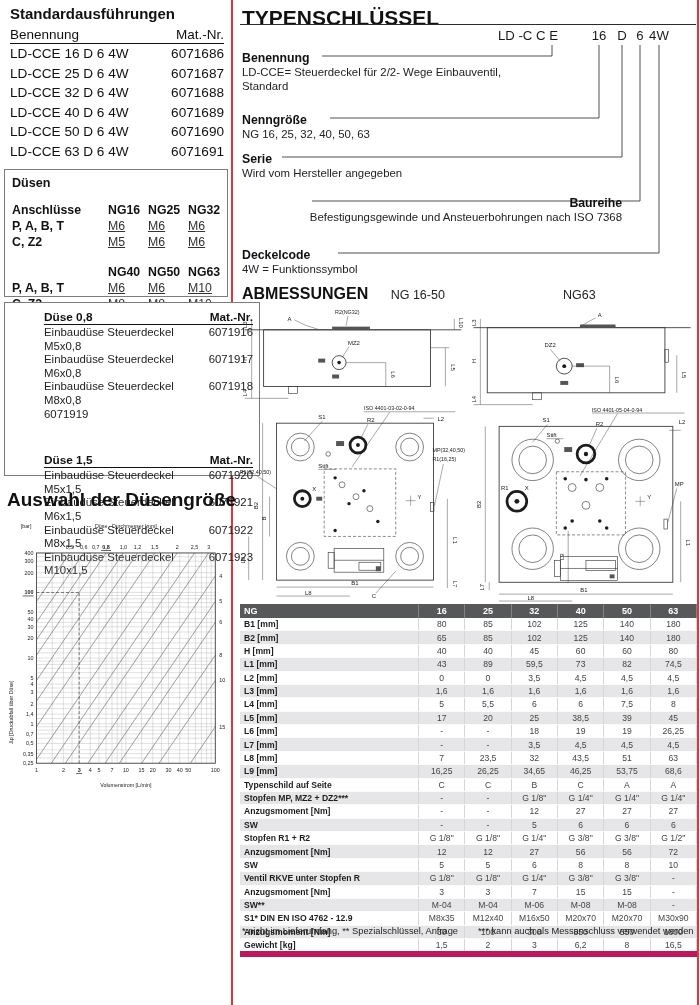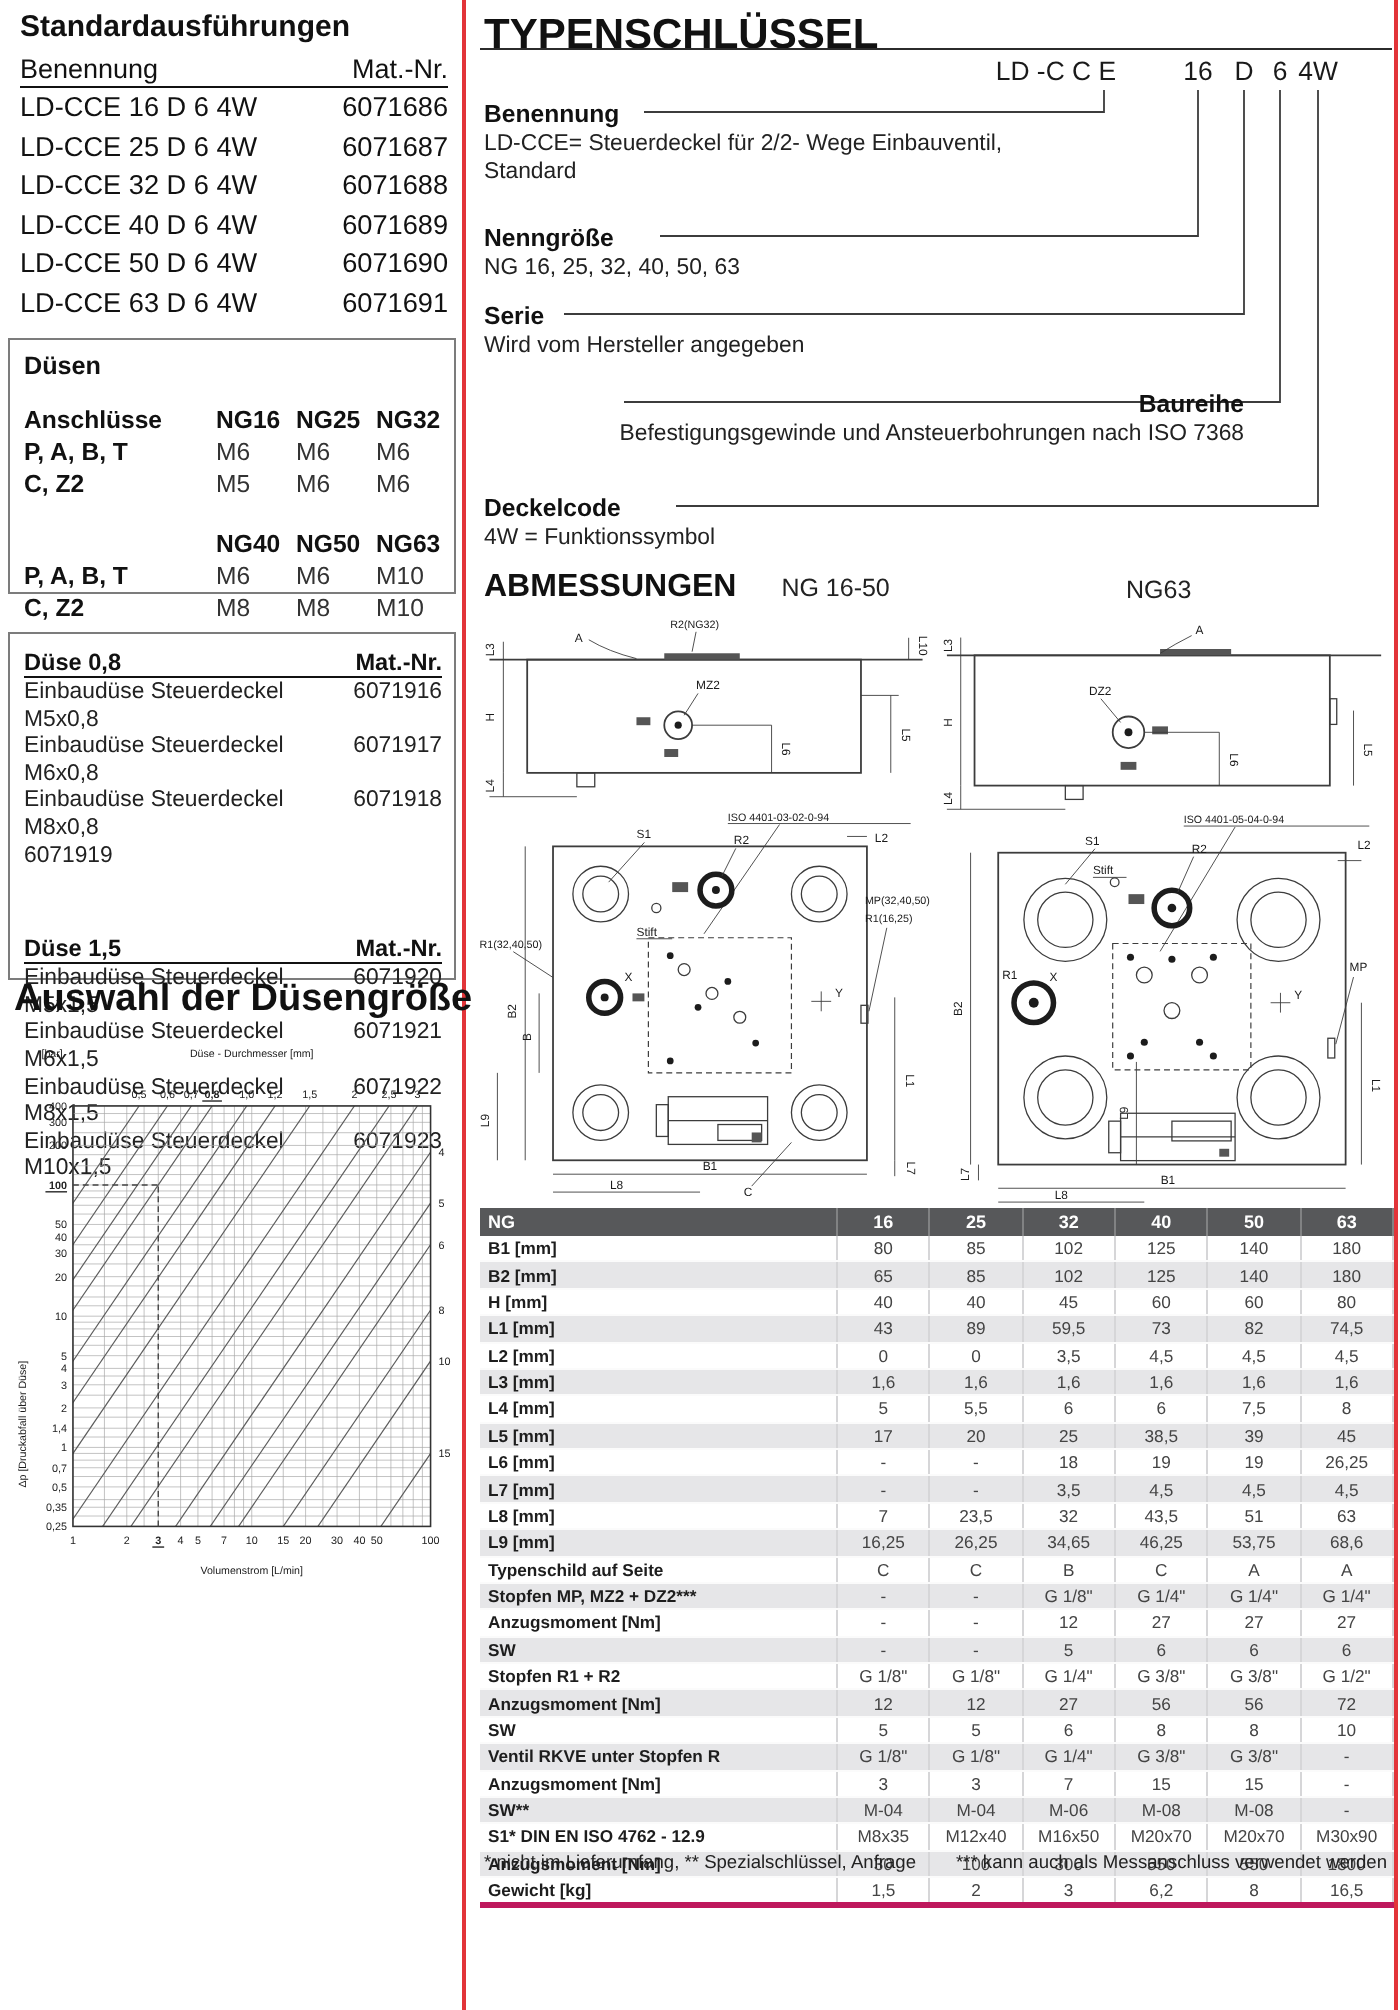--- a/index.html
+++ b/index.html
@@ -9,39 +9,39 @@
   .vline{position:absolute;top:0;width:2px;height:1005px;background:#e23439;}
   h1,h2,h3,p{margin:0;}
   
   .std-title{font-size:15px;font-weight:bold;margin-bottom:5px;}
   .std-head{display:flex;justify-content:space-between;width:214px;font-size:13.5px;border-bottom:1px solid #111;padding-bottom:1px;}
   .std-row{display:flex;justify-content:space-between;width:214px;font-size:13.6px;line-height:19.5px;}
   .box{position:absolute;border:1px solid #7c7c7c;background:#fff;}
   .duesen-grid{display:grid;grid-template-columns:96px 40px 40px 42px;font-size:12.3px;line-height:16px;}
   .duesen-grid .lbl{font-weight:bold;}
   .duesen-grid .hdr{font-weight:bold;}
-  .duesen-grid .val{color:#333;}
+  .duesen-grid .val{color:#333;text-decoration:underline;}
   .d-title{display:flex;justify-content:space-between;font-weight:bold;font-size:11.8px;border-bottom:1px solid #111;margin-bottom:1px;}
   .d-row{display:flex;justify-content:space-between;font-size:11.4px;line-height:13.6px;color:#222;}
   .chart-title{font-size:19px;font-weight:bold;}
   
   .ts-title{font-size:21px;font-weight:bold;}
   .ts-rule{position:absolute;left:240px;top:24px;width:456px;border-top:1.6px solid #2b2b2b;}
   .sec b{font-size:12.3px;}
   .sec p{font-size:11.4px;line-height:13.5px;color:#222;}
   .abm-title{font-size:16px;font-weight:bold;display:inline;}
   .abm-ng{font-size:12.5px;color:#222;}
   
   table.dim{border-collapse:collapse;width:457px;table-layout:fixed;}
   table.dim th{background:#57585a;color:#fff;font-size:9px;padding:2px 4px;border-right:1px solid rgba(255,255,255,.25);}
   table.dim th:first-child{text-align:left;width:170px;}
   table.dim td{font-size:8.6px;padding:1.2px 4px;border-right:1px solid #d6d6d8;border-bottom:1px solid #fbfbfb;color:#444;text-align:center;height:9.2px;}
   table.dim td.label{text-align:left;font-weight:bold;color:#1d1d1d;}
   table.dim tr.shade td{background:#e6e6e8;}
-  table.dim{border-bottom:3px solid #be185d;}
+  table.dim{border-bottom:6px solid #be185d;}
   .foot{font-size:9.3px;color:#222;}
   
   .ol{fill:none;stroke:#3c3c3c;stroke-width:0.9;}
   .ol2{fill:none;stroke:#3c3c3c;stroke-width:0.65;}
   .dash{fill:none;stroke:#3c3c3c;stroke-width:0.6;stroke-dasharray:3,2;}
   .dim{stroke:#3c3c3c;stroke-width:0.45;fill:none;}
   .ring{fill:none;stroke:#1c1c1c;stroke-width:2.8;}
   .dot{fill:#1c1c1c;}
   .padf{fill:#555;stroke:none;}
   .dt{font-size:6px;fill:#1a1a1a;}
@@ -119,21 +119,21 @@
           <div class="val">M6</div>
           <div class="val">M10</div>
           <div class="lbl">C, Z2</div>
           <div class="val">M8</div>
           <div class="val">M8</div>
           <div class="val">M10</div>
         </div>
     </div>
   </div>
 
-  <div class="box" style="left:4px;top:316px;width:222px;height:172px;">
+  <div class="box" style="left:4px;top:302px;width:222px;height:172px;padding-left:32px;">
     <div style="padding:7px 6px 0 7px;">
       <div class="d-title">
         <span>Düse 0,8</span>
         <span>Mat.-Nr.</span>
       </div>
       <div id="d08-rows">
           <div class="d-row">
             <span>Einbaudüse Steuerdeckel M5x0,8</span>
             <span>6071916</span>
           </div>

